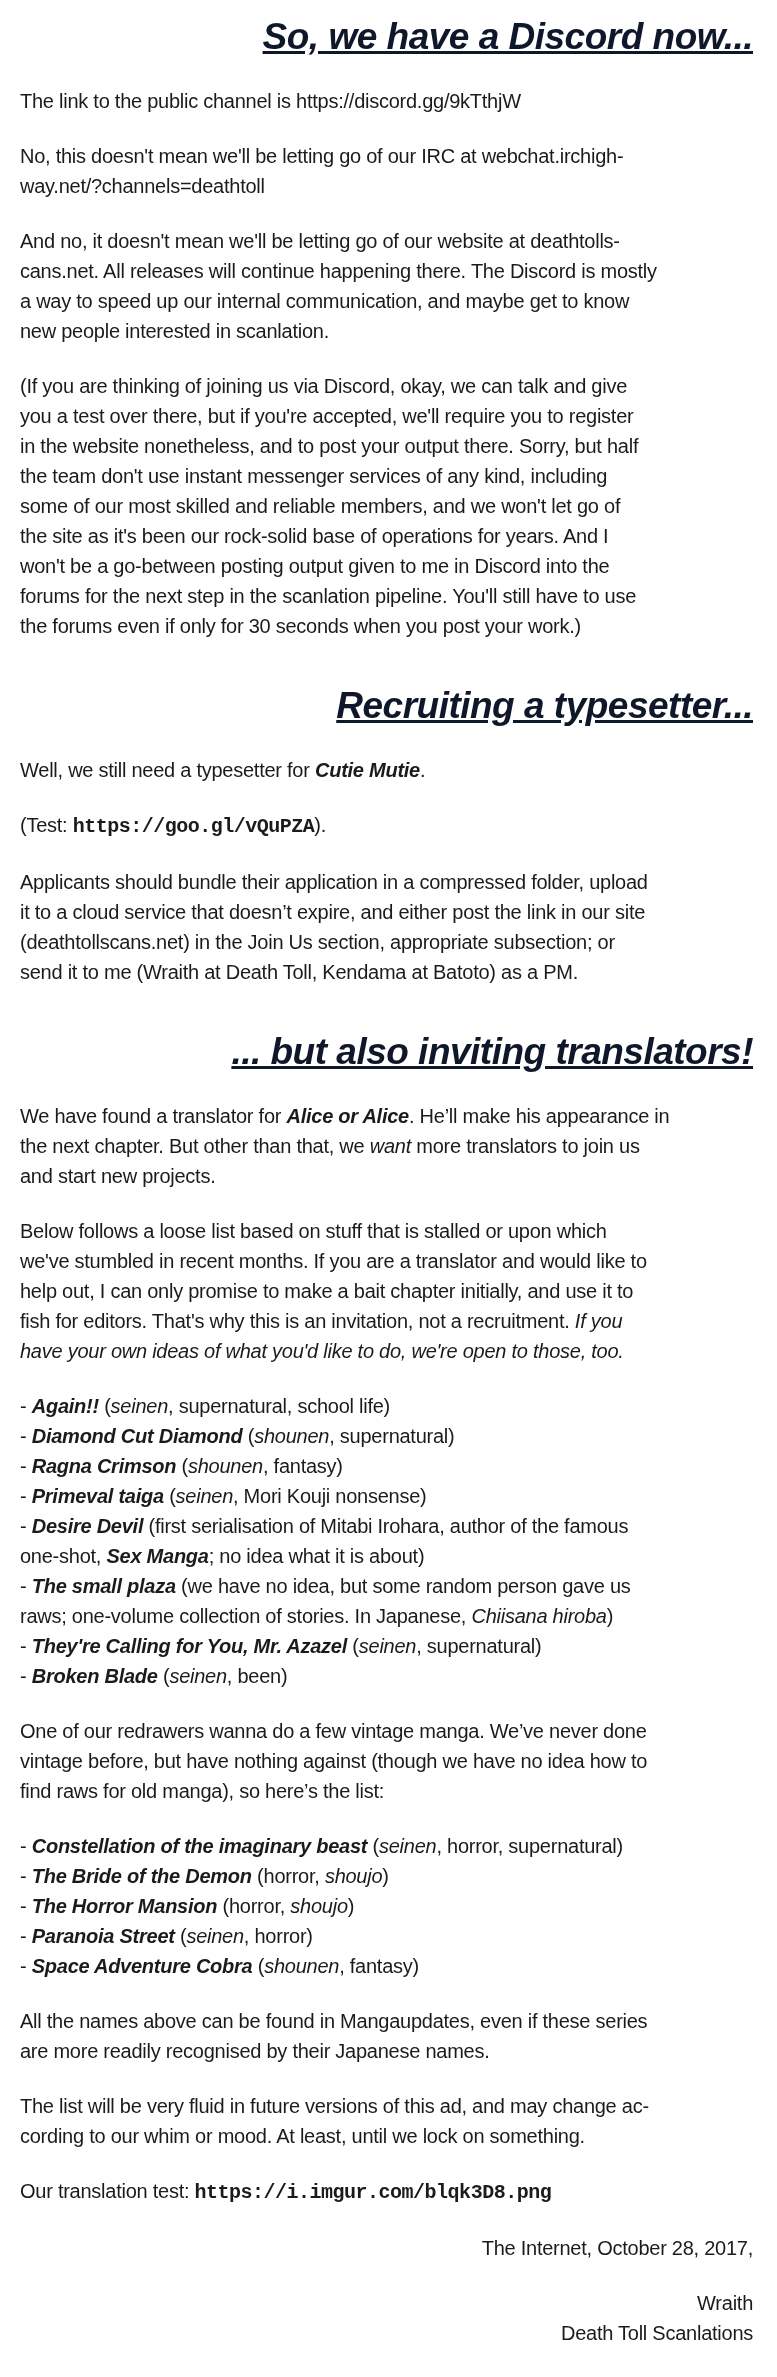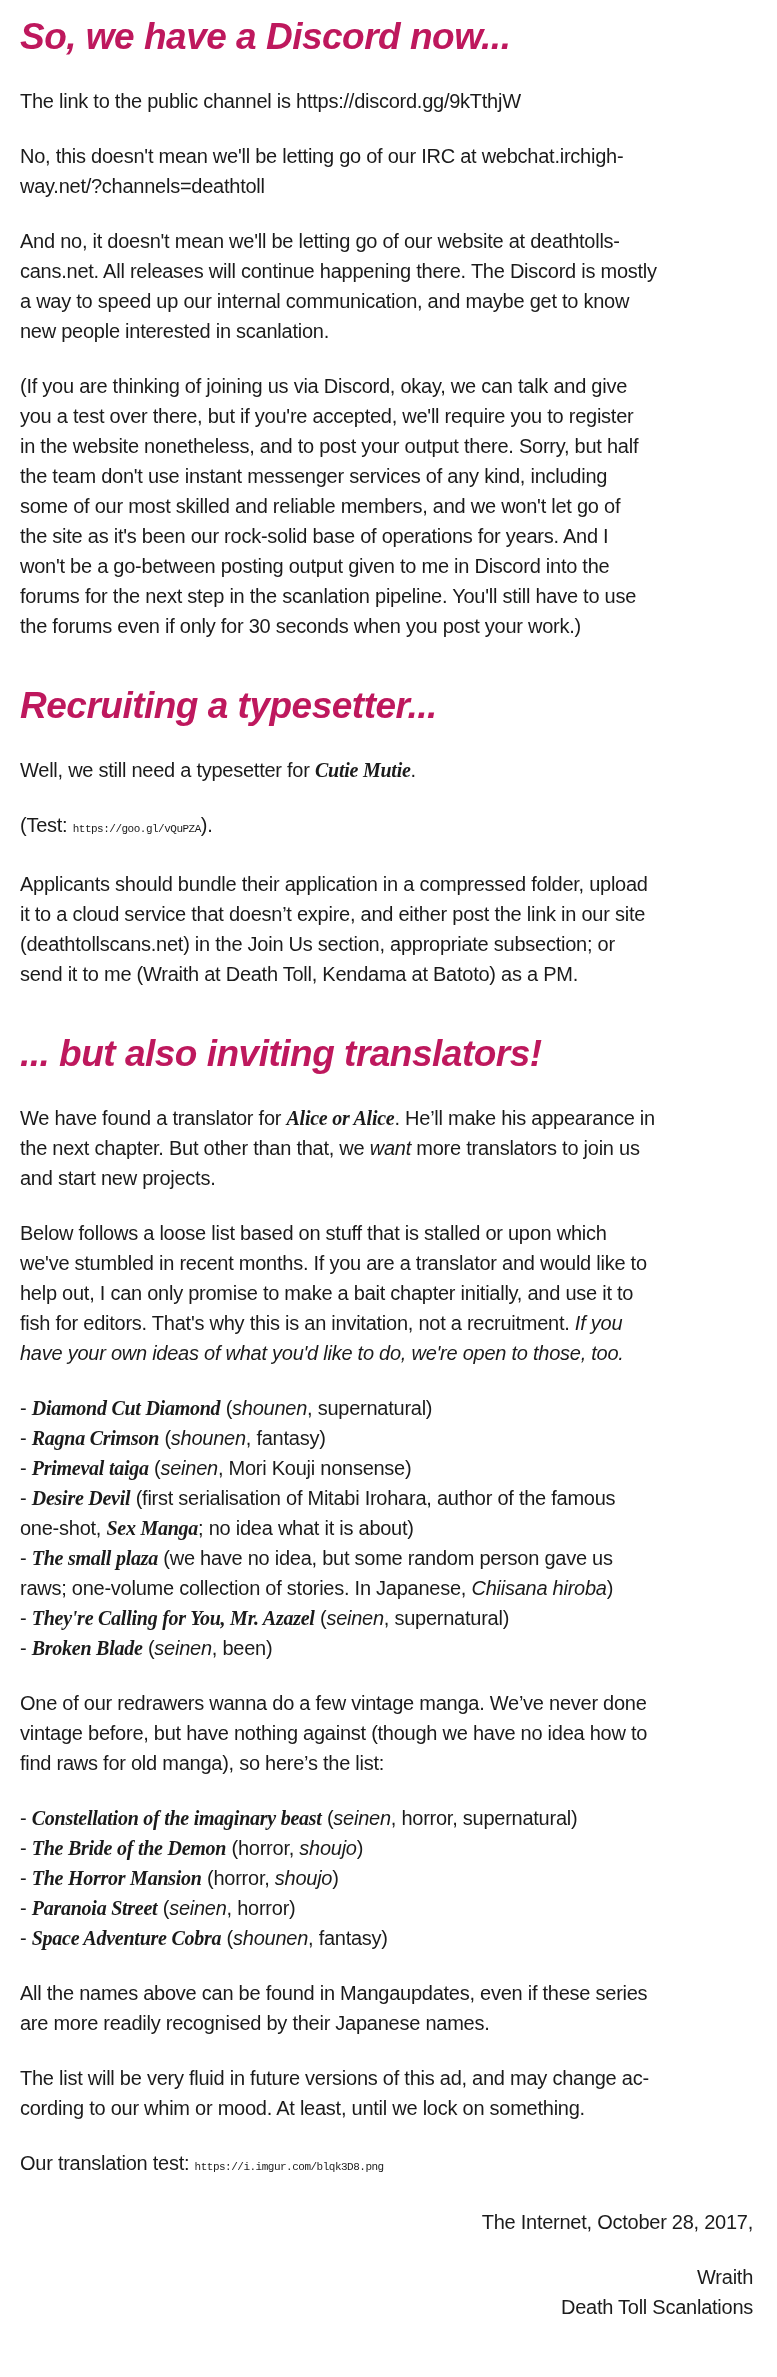--- a/index.html
+++ b/index.html
@@ -16,38 +16,39 @@
     font-size: 20px;
     line-height: 30px;
     letter-spacing: -0.25px;
     overflow: hidden;
   }
   .heading {
     font-size: 37px;
     line-height: 46px;
     font-weight: 700;
     font-style: italic;
-    text-align: left;
-    color: #be185d;
+    text-align: right;
+    color: #0f172a;
     letter-spacing: -0.5px;
     margin: 42px 0 26px 0;
     white-space: pre;
+    text-decoration: underline;
   }
   .heading:first-child { margin-top: 0; }
   .para { margin: 25px 0 0 0; white-space: pre; }
   .para.right { text-align: right; }
   .list { margin: 25px 0 0 0; }
   .list-item { white-space: pre; }
   .run-regular { }
   .run-italic { font-style: italic; margin-top: 20px; }
-  .run-bold-italic { font-weight: 700; font-style: italic; font-family: Liberation Serif, serif; }
+  .run-bold-italic { font-weight: 700; font-style: italic; }
   .run-mono {
     font-family: "Liberation Mono", monospace;
-    font-weight: 400;
-    font-size: 11px;
+    font-weight: 700;
+    font-size: 20px;
     letter-spacing: -0.5px;
   }
 </style>
 </head>
 <body>
 
 <div class="page">
   <div>
       <div class="heading">So, we have a Discord now...</div>
       <div class="para"><span class="run-regular">The link to the public channel is https://discord.gg/9kTthjW</span></div>
@@ -76,20 +77,21 @@
       <div class="heading">... but also inviting translators!</div>
       <div class="para"><span class="run-regular">We have found a translator for </span><span class="run-bold-italic">Alice or Alice</span><span class="run-regular">. He’ll make his appearance in
 the next chapter. But other than that, we </span><span class="run-italic">want</span><span class="run-regular"> more translators to join us
 and start new projects.</span></div>
       <div class="para"><span class="run-regular">Below follows a loose list based on stuff that is stalled or upon which
 we've stumbled in recent months. If you are a translator and would like to
 help out, I can only promise to make a bait chapter initially, and use it to
 fish for editors. That's why this is an invitation, not a recruitment. </span><span class="run-italic">If you
 have your own ideas of what you'd like to do, we're open to those, too.</span></div>
       <div class="list">
+        <div class="list-item"><span class="run-regular">- </span><span class="run-bold-italic">Again!!</span><span class="run-regular"> (</span><span class="run-italic">seinen</span><span class="run-regular">, supernatural, school life)</span></div>
         <div class="list-item"><span class="run-regular">- </span><span class="run-bold-italic">Diamond Cut Diamond</span><span class="run-regular"> (</span><span class="run-italic">shounen</span><span class="run-regular">, supernatural)</span></div>
         <div class="list-item"><span class="run-regular">- </span><span class="run-bold-italic">Ragna Crimson</span><span class="run-regular"> (</span><span class="run-italic">shounen</span><span class="run-regular">, fantasy)</span></div>
         <div class="list-item"><span class="run-regular">- </span><span class="run-bold-italic">Primeval taiga</span><span class="run-regular"> (</span><span class="run-italic">seinen</span><span class="run-regular">, Mori Kouji nonsense)</span></div>
         <div class="list-item"><span class="run-regular">- </span><span class="run-bold-italic">Desire Devil</span><span class="run-regular"> (first serialisation of Mitabi Irohara, author of the famous
 one-shot, </span><span class="run-bold-italic">Sex Manga</span><span class="run-regular">; no idea what it is about)</span></div>
         <div class="list-item"><span class="run-regular">- </span><span class="run-bold-italic">The small plaza</span><span class="run-regular"> (we have no idea, but some random person gave us
 raws; one-volume collection of stories. In Japanese, </span><span class="run-italic">Chiisana hiroba</span><span class="run-regular">)</span></div>
         <div class="list-item"><span class="run-regular">- </span><span class="run-bold-italic">They're Calling for You, Mr. Azazel</span><span class="run-regular"> (</span><span class="run-italic">seinen</span><span class="run-regular">, supernatural)</span></div>
         <div class="list-item"><span class="run-regular">- </span><span class="run-bold-italic">Broken Blade</span><span class="run-regular"> (</span><span class="run-italic">seinen</span><span class="run-regular">, been)</span></div>
       </div>

